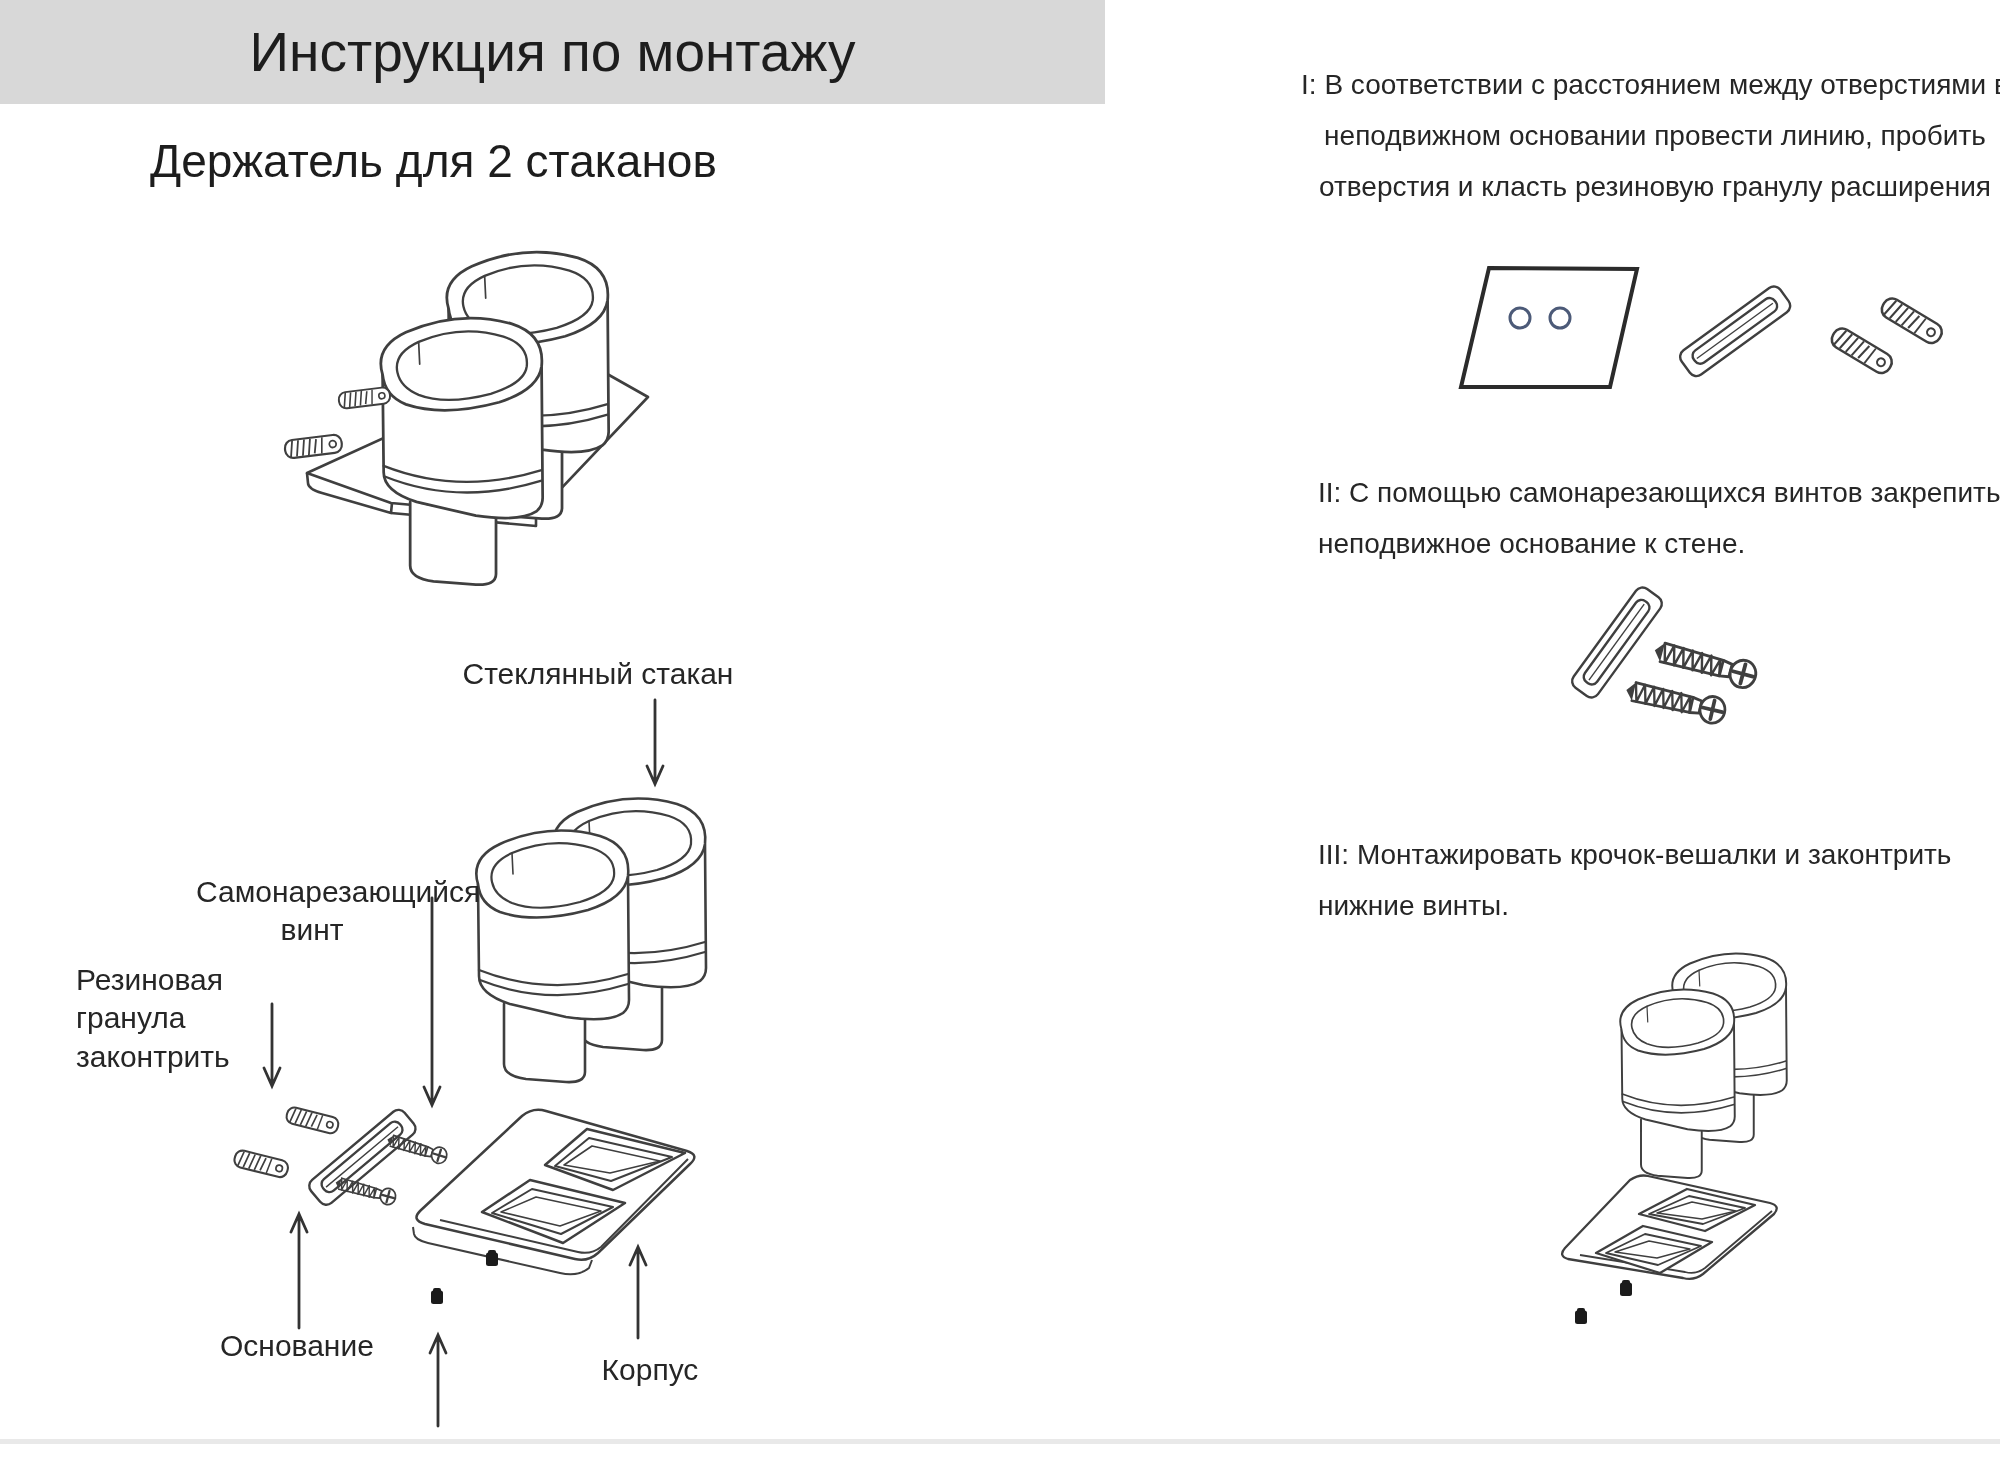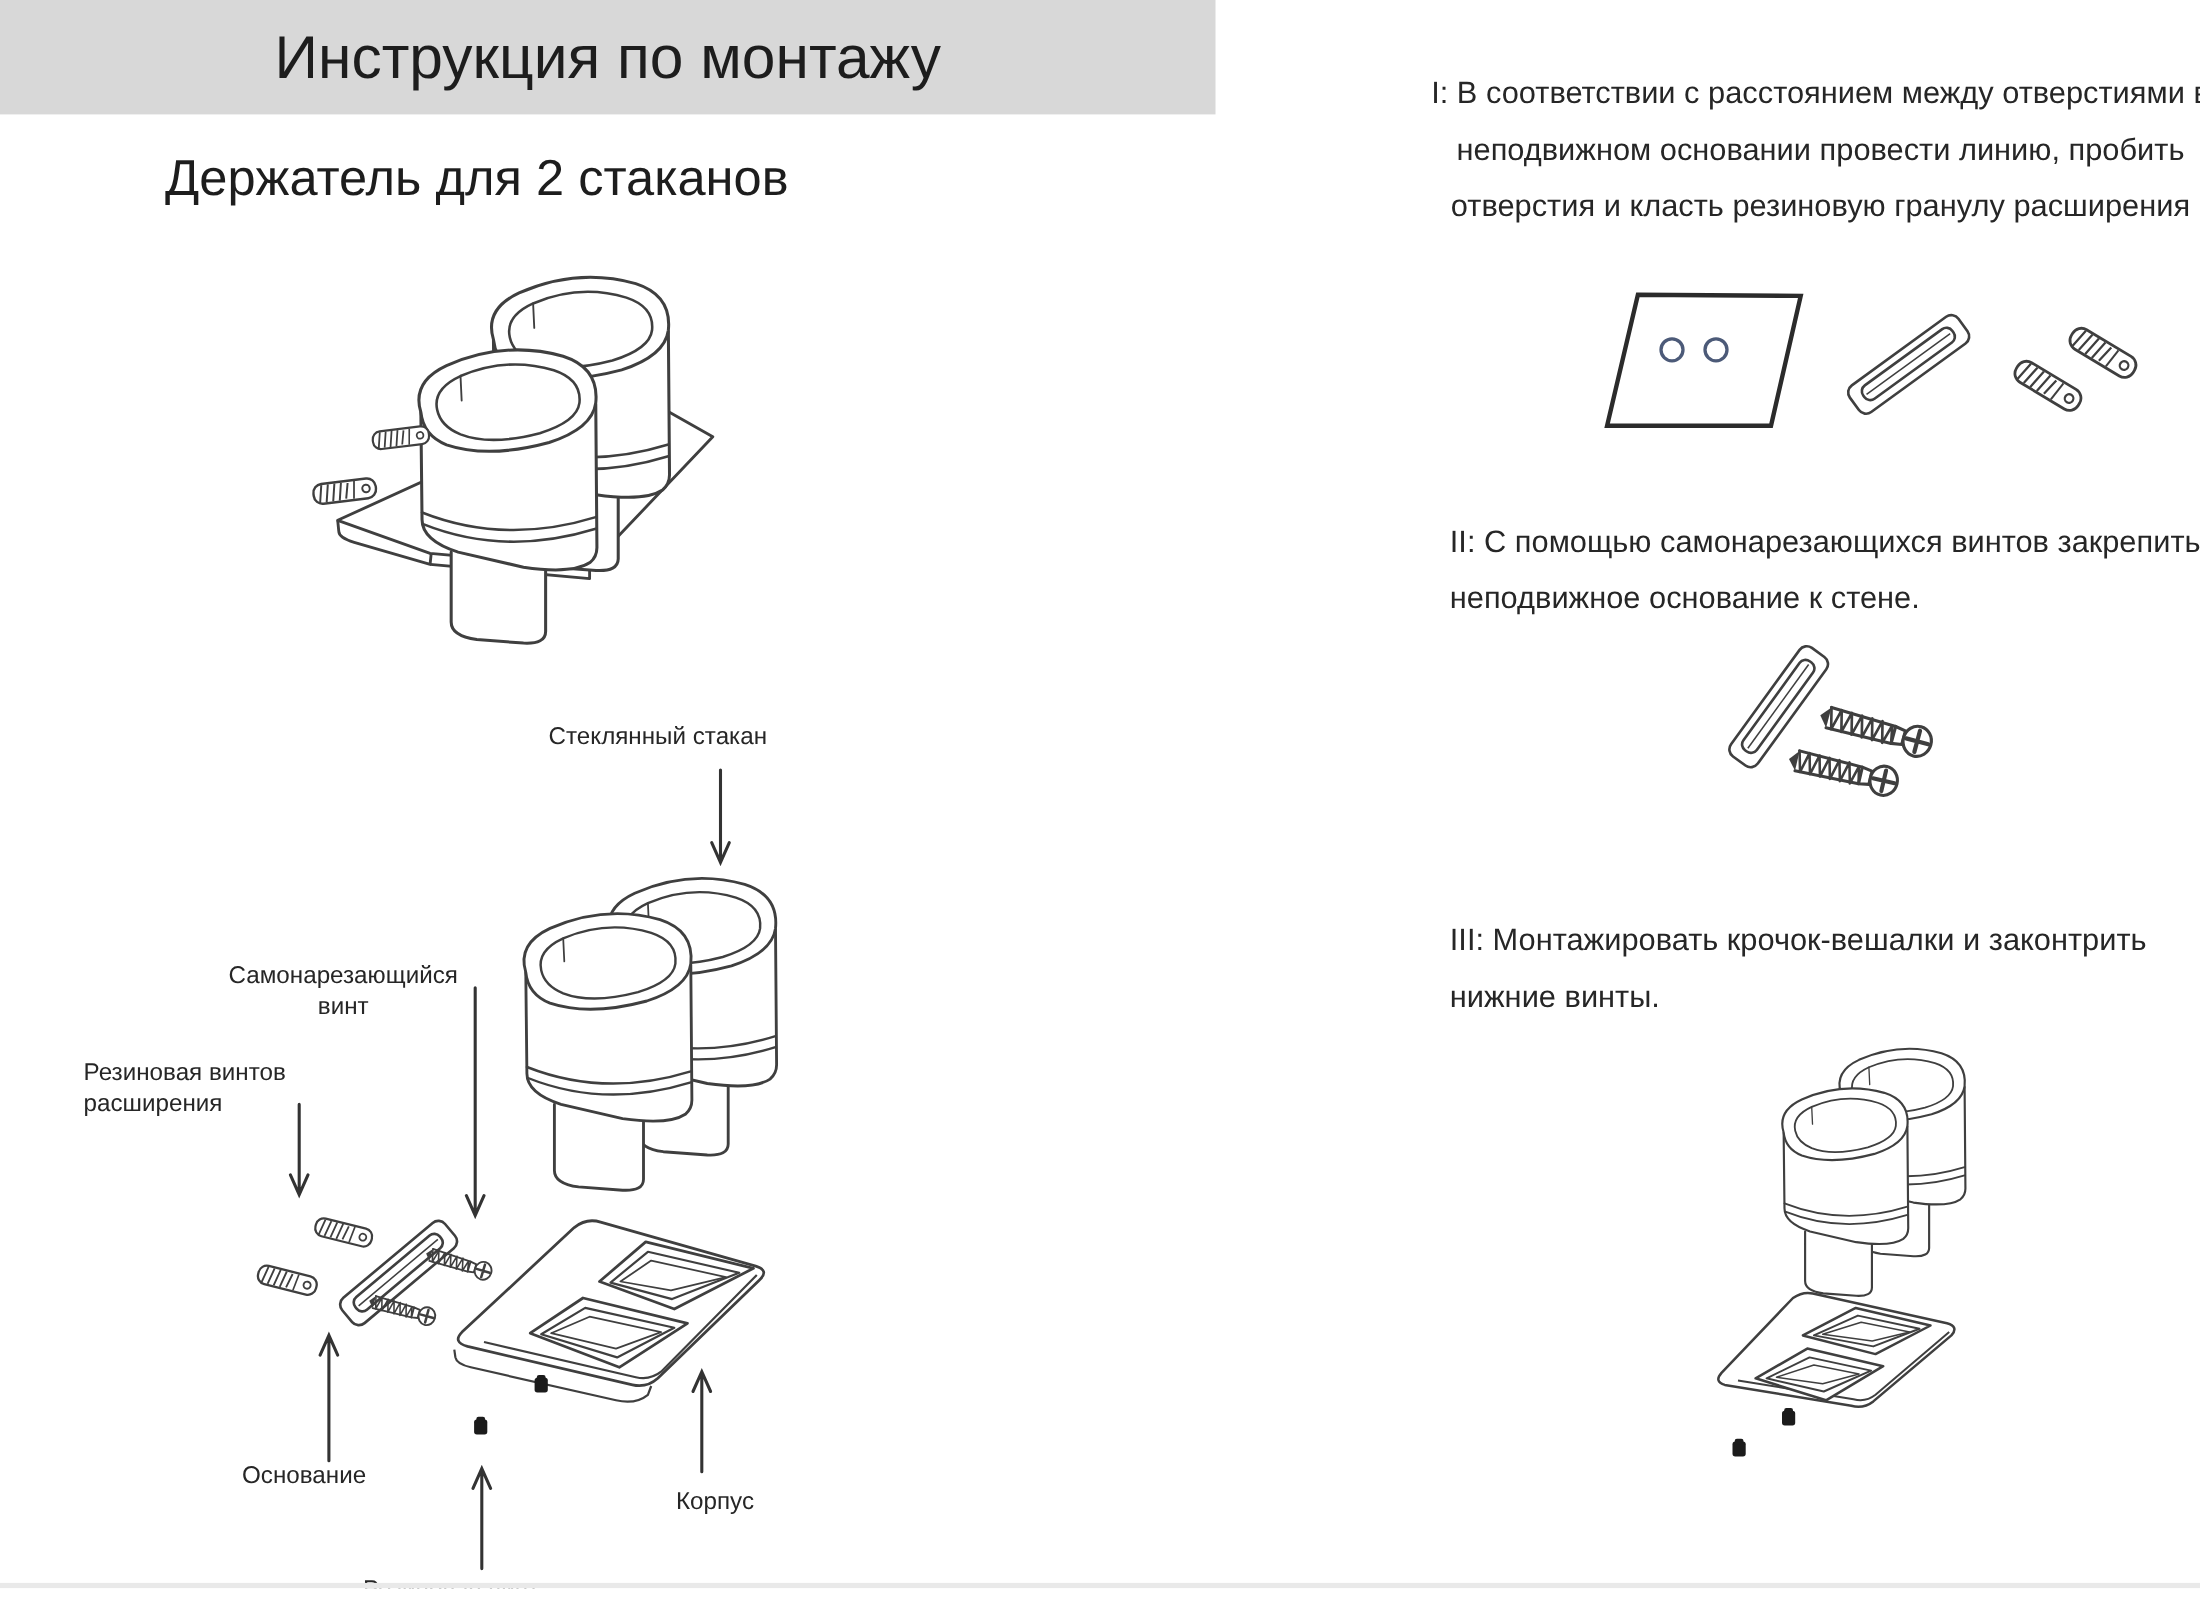--- a/index.html
+++ b/index.html
@@ -3,21 +3,21 @@
 <meta charset="utf-8">
 <style>
   html,body{margin:0;padding:0;background:#fff;}
   .page{position:relative;width:2000px;height:1444px;background:#ffffff;overflow:hidden;
         font-family:"Liberation Sans", sans-serif;color:#222;}
   .abs{position:absolute;}
   .banner{left:0;top:0;width:1105px;height:104px;background:#d8d8d8;
           display:flex;align-items:center;justify-content:center;}
   .title{font-size:55px;color:#1d1d1d;}
   .subtitle{left:150px;top:134px;width:730px;text-align:left;font-size:46px;color:#1d1d1d;}
-  .dlabel{font-size:22px;color:#262626;line-height:1.28;white-space:nowrap;}
+  .dlabel{font-size:30px;color:#262626;line-height:1.28;white-space:nowrap;}
   .dlabel.wrap{white-space:normal;margin-top:40px;}
   .center{text-align:center;}
   .step{font-size:28px;color:#262626;line-height:1.82;white-space:pre;}
   .bottom-edge{left:0;bottom:0;width:2000px;height:5px;background:#e9e9e9;}
   svg{overflow:visible;}
 </style>
 </head>
 <body>
 
 <div class="page">
@@ -102,21 +102,21 @@
       <path d="M490,580 L585,603 L523,643 L442,612 Z"></path>
       <path d="M492,589 L573,607 L521,634 L452,613 Z" fill="none" stroke-width="2"></path>
       <path d="M496,597 L561,611 L520,626 L461,612 Z" fill="none" stroke-width="1.6"></path>
     </g>
     <use href="#tpl-dot" transform="translate(446,650)"></use>
     <use href="#tpl-dot" transform="translate(391,688)"></use>
   </svg>
 
   <div class="abs dlabel center" style="left:448px;top:655px;width:300px">Стеклянный стакан</div>
   <div class="abs dlabel wrap center" style="left:196px;top:833px;width:232px">Самонарезающийся винт</div>
-  <div class="abs dlabel wrap" style="left:76px;top:921px;width:240px">Резиновая винтов расширения</div>
+  <div class="abs dlabel wrap" style="left:76px;top:921px;width:240px">Резиновая гранула законтрить</div>
   <div class="abs dlabel" style="left:220px;top:1327px">Основание</div>
   <div class="abs dlabel center" style="left:580px;top:1351px;width:140px">Корпус</div>
   <div class="abs dlabel" style="left:330px;top:1431px">Резиновая винт</div>
 
   <div class="abs step center" style="left:1295px;top:60px;width:720px">I: В соответствии с расстоянием между отверстиями в
 неподвижном основании провести линию, пробить
 отверстия и класть резиновую гранулу расширения</div>
   <div class="abs step" style="left:1318px;top:468px;width:680px">II: С помощью самонарезающихся винтов закрепить
 неподвижное основание к стене.</div>
   <div class="abs step" style="left:1318px;top:830px;width:680px">III: Монтажировать крочок-вешалки и законтрить

